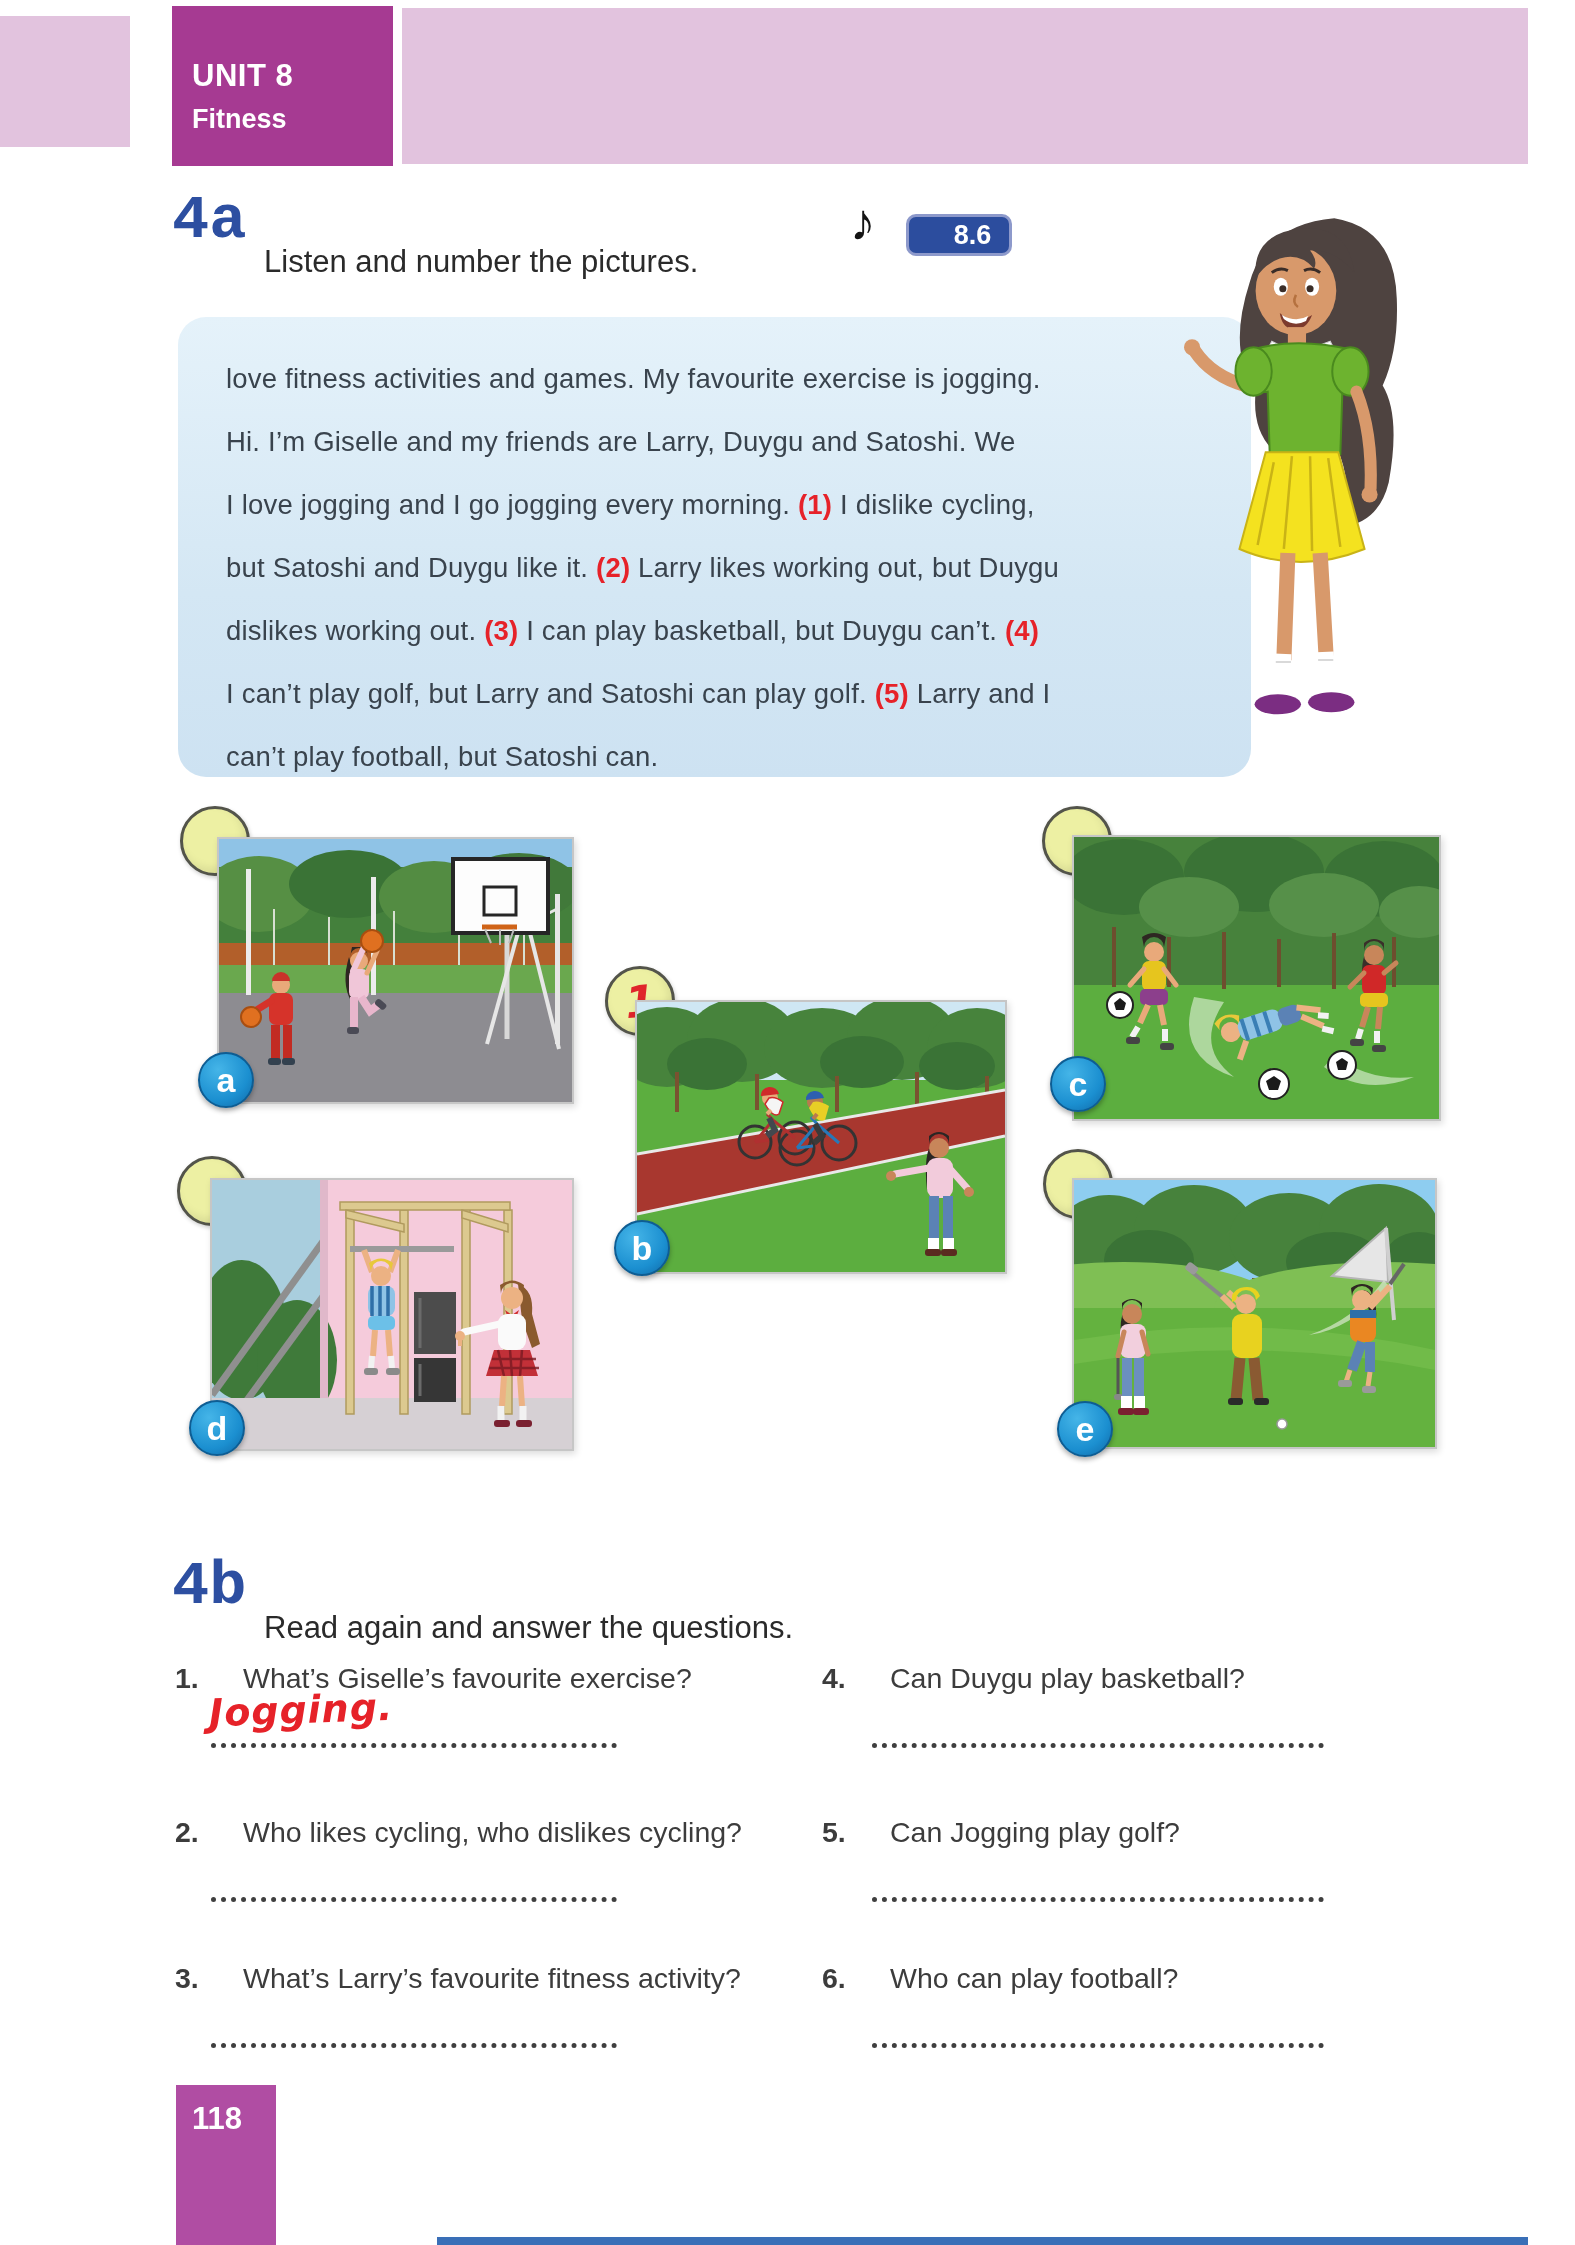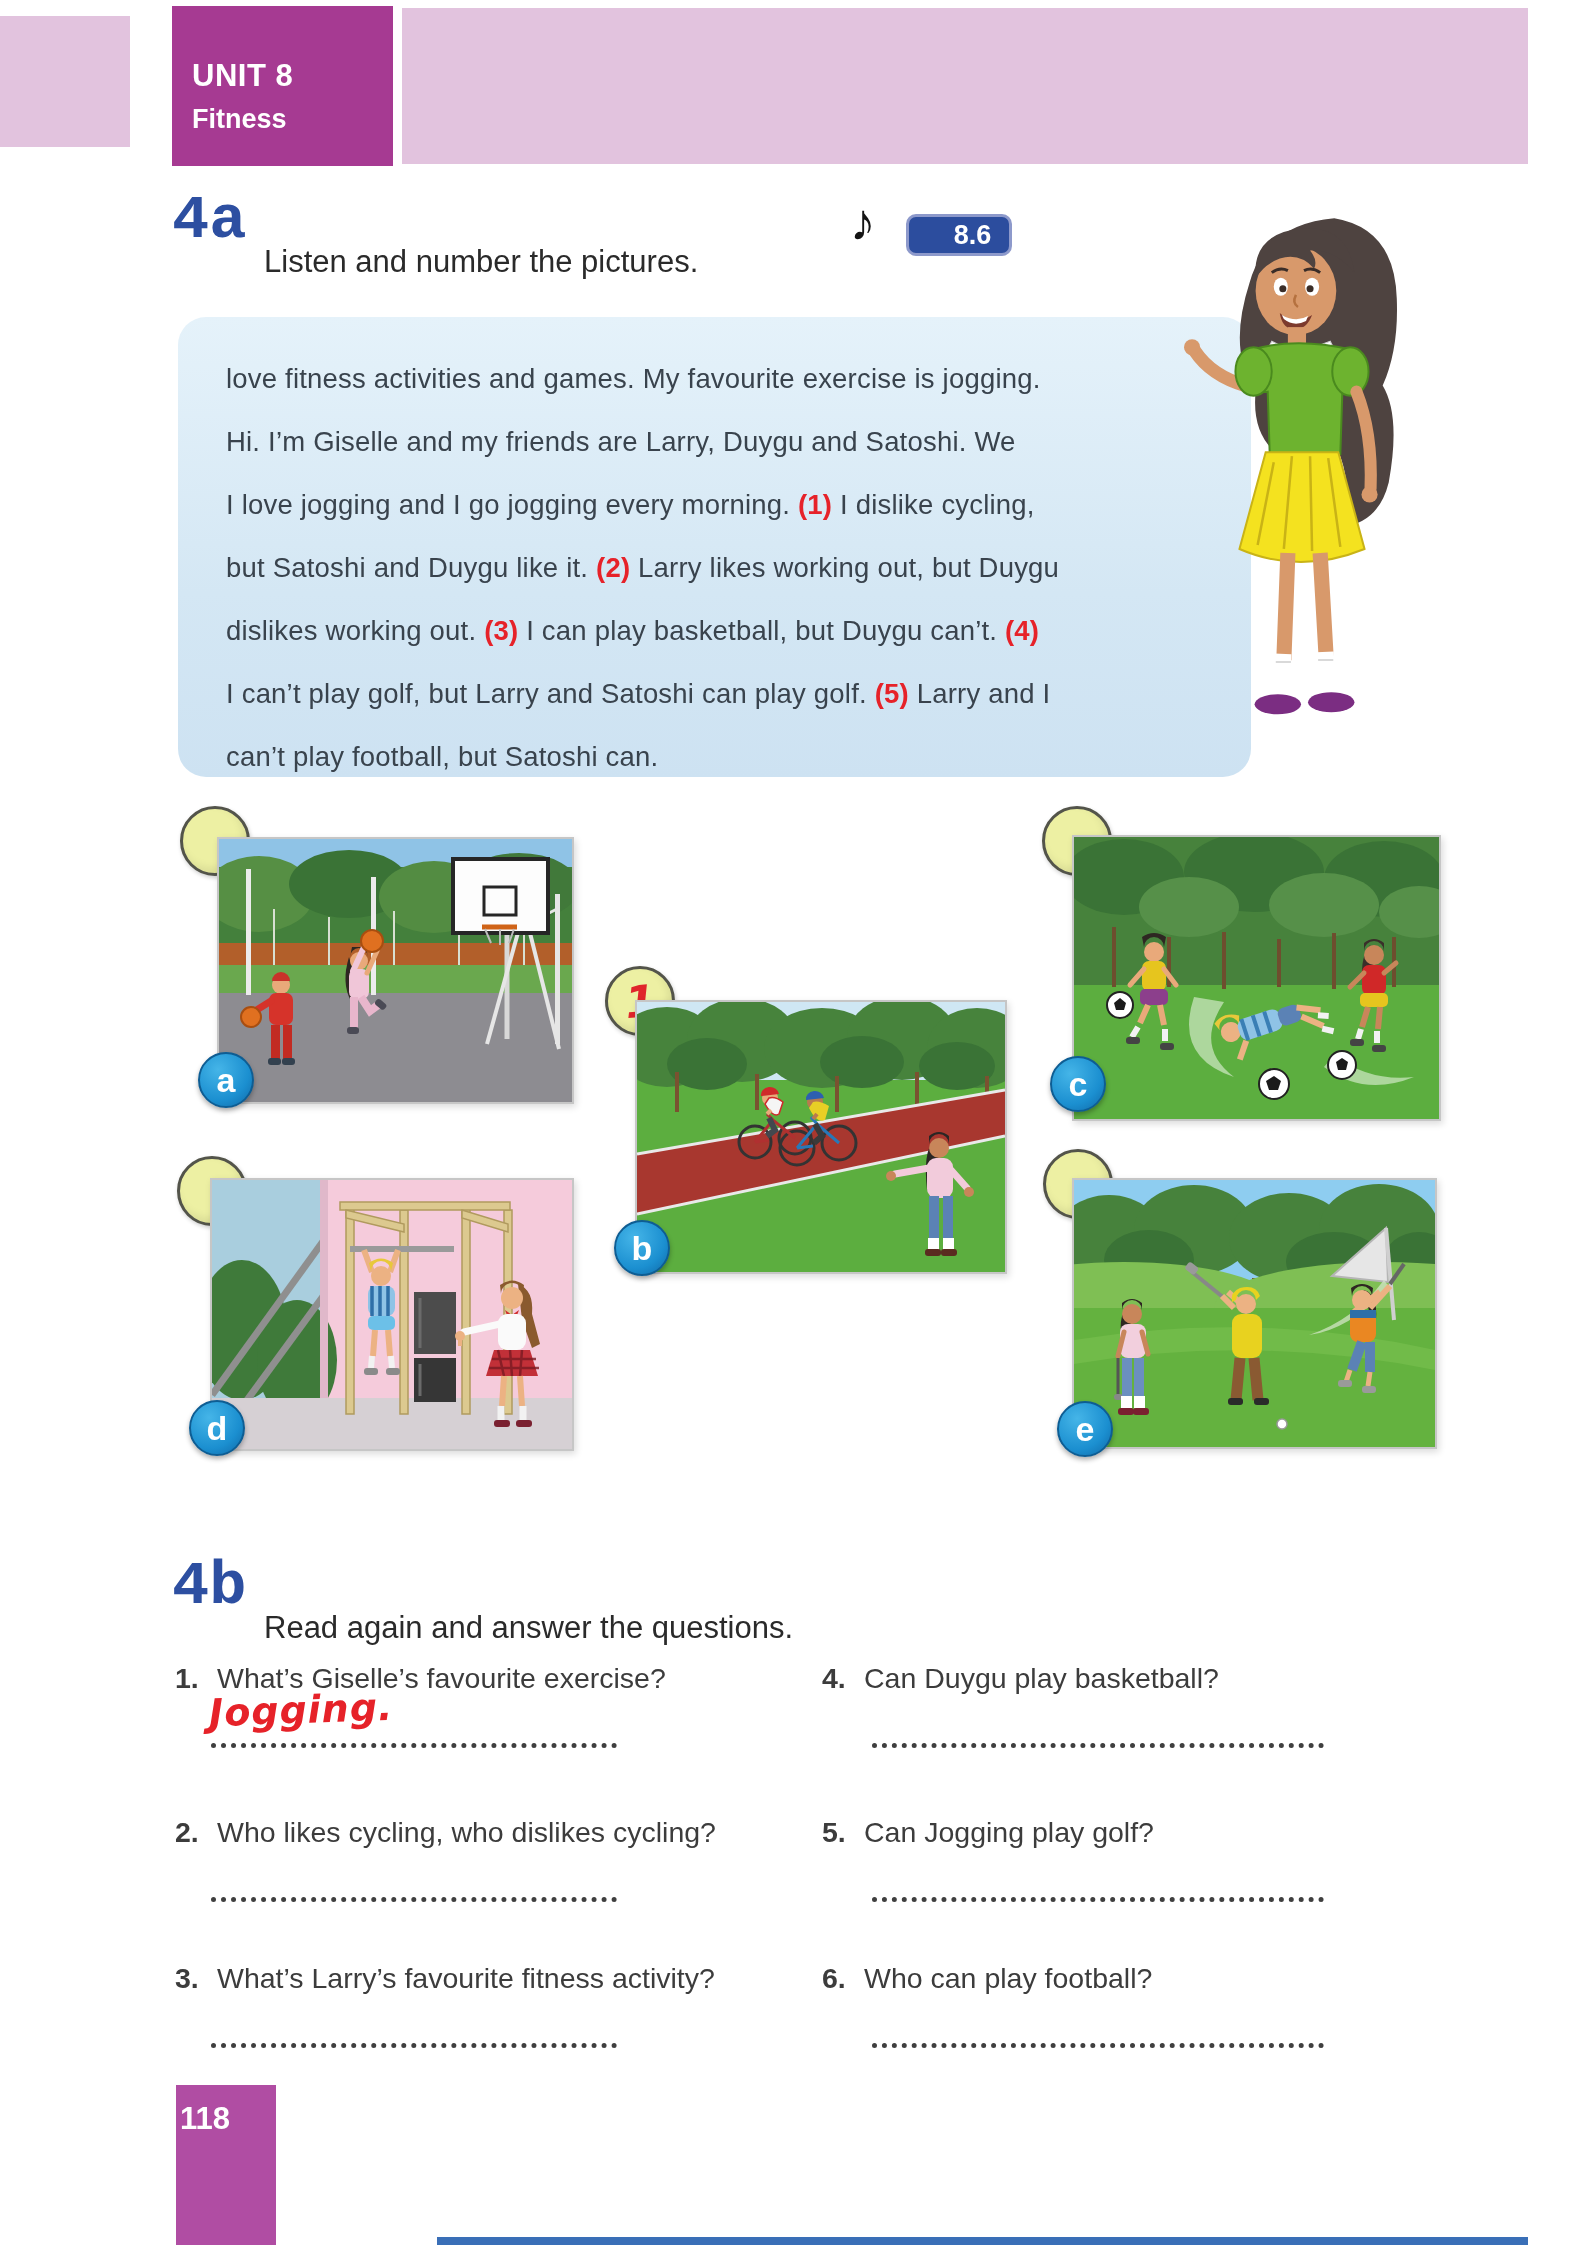--- a/index.html
+++ b/index.html
@@ -68,34 +68,34 @@
   #badge-d{left:189px;top:1400px;}
   #badge-e{left:1057px;top:1401px;}
 
   
   #sec4b-num{left:172px;top:1556px;}
   #sec4b-title{left:264px;top:1576px;}
 
   .q{position:absolute;width:600px;}
   .q-row{display:flex;font-size:28.5px;color:#3c3c3c;}
   .q-num{font-weight:bold;min-width:36px;}
-  .q-text{margin-left:6px;}
+  .q-text{margin-left:32px;}
   .answer-line{border-bottom:5px dotted #3f3f3f;height:0;margin-top:48px;}
   .a-left{width:406px;margin-left:36px;}
   .a-right{width:452px;margin-left:50px;}
   #q1{left:175px;top:1662px;} #q4{left:822px;top:1662px;}
   #q2{left:175px;top:1816px;} #q5{left:822px;top:1816px;}
   #q3{left:175px;top:1962px;} #q6{left:822px;top:1962px;}
   .handwritten{position:absolute;left:34px;top:26px;font-family:"DejaVu Sans",sans-serif;
               font-style:italic;font-weight:bold;font-size:38px;color:#e62229;
               transform:rotate(-2deg);letter-spacing:1px;}
 
   
   #pagenum-box{left:176px;top:2085px;width:100px;height:160px;background:#b04da3;
-              box-sizing:border-box;padding:16px 0 0 4px;color:#fff;font-size:31px;
+              box-sizing:border-box;padding:16px 0 0 16px;color:#fff;font-size:31px;
               font-weight:bold;}
   #bottom-strip{left:437px;top:2237px;width:1138px;height:8px;background:#3a6fb7;}
 </style>
 </head>
 <body>
 
 <div id="page">
 
   <div class="abs" id="band-left"></div>
   <div class="abs" id="band-right"></div>

